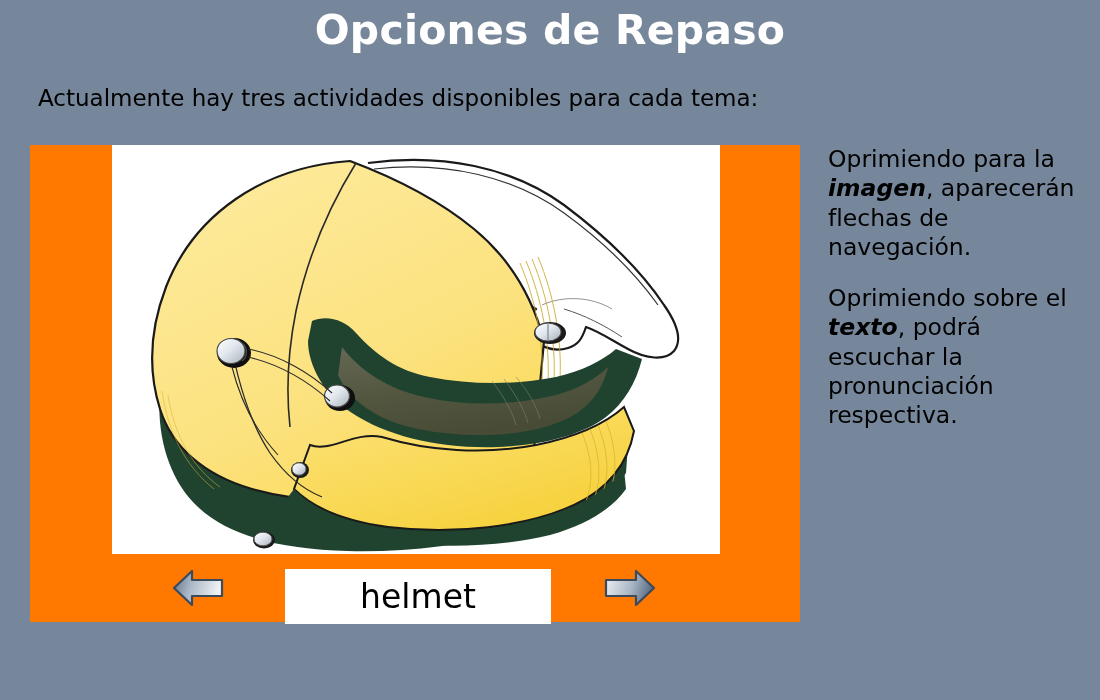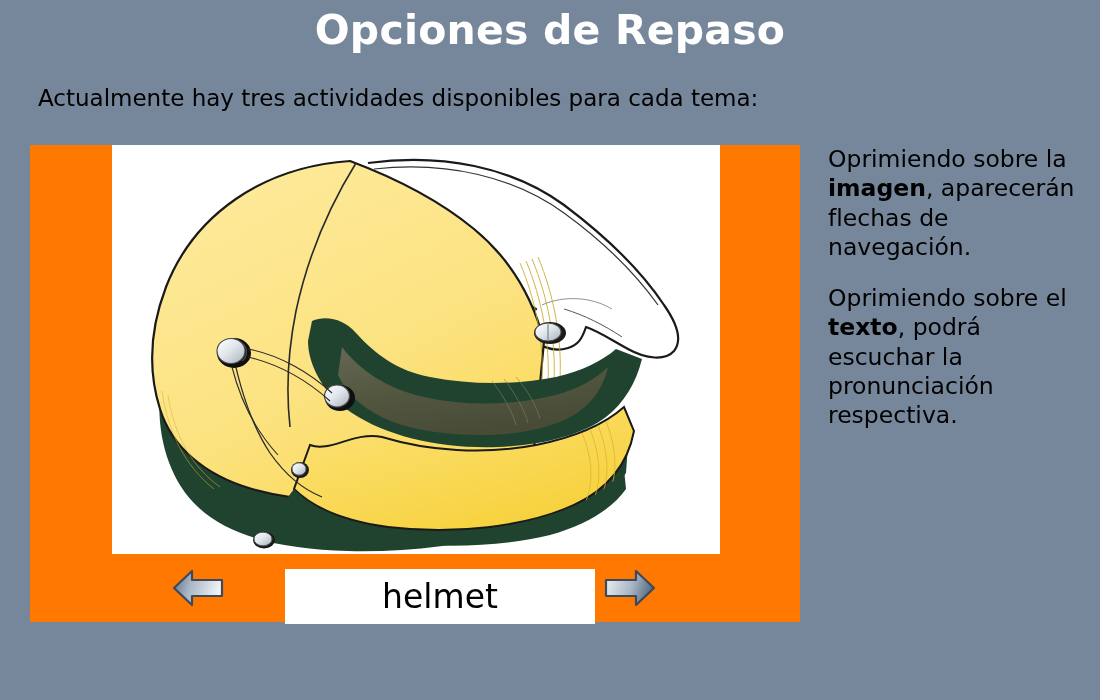--- a/index.html
+++ b/index.html
@@ -83,21 +83,21 @@
     cursor: pointer;
   }
   .nav-arrow svg { display:block; width:100%; height:100%; }
   .nav-arrow.prev { left: 140px; }
   .nav-arrow.next { left: 570px; }
 
   .word-label {
     position: absolute;
     left: 255px;     
     top: 15px;       
-    width: 310px;
+    width: 266px;
     height: 55px;
     background: #ffffff;
     display: flex;
     align-items: center;
     justify-content: center;
     box-sizing: border-box;
   }
   .word-label-text {
     color: #000000;
     font-size: 33px;
@@ -112,21 +112,21 @@
     top: 145px;
     width: 262px;
     color: #000000;
     font-size: 23.5px;
     line-height: 1.245;
   }
   .side-notes p {
     margin: 0 0 22px 0;
   }
   .side-notes p:last-child { margin-bottom: 12px; }
-  .side-notes b { font-weight: bold; }
+  .side-notes b { font-weight: bold; font-style: italic; }
 </style>
 </head>
 <body>
 
 <div class="page-title">Opciones de Repaso</div>
 
 <div class="intro-line">Actualmente hay tres actividades disponibles para cada tema:</div>
 
 <div class="card-panel">
 
@@ -295,15 +295,15 @@
             <stop offset="100%" stop-color="#5d6f86"></stop>
           </linearGradient>
         </defs>
         <path d="M54 26 L 36 9 L 36 18 L 6 18 L 6 34 L 36 34 L 36 43 Z" fill="url(#arrowR)" stroke="#3d4a5c" stroke-width="2.2" stroke-linejoin="round"></path>
       </svg>
     </div>
   </div>
 </div>
 
 <div class="side-notes" id="side-notes">
-    <p><span>Oprimiendo sobre la </span><b>imagen</b><span>, aparecerán flechas de navegación.</span></p>
+    <p><span>Oprimiendo para la </span><b>imagen</b><span>, aparecerán flechas de navegación.</span></p>
     <p><span>Oprimiendo sobre el </span><b>texto</b><span>, podrá escuchar la pronunciación respectiva.</span></p>
   </div>
 
 </body></html>

